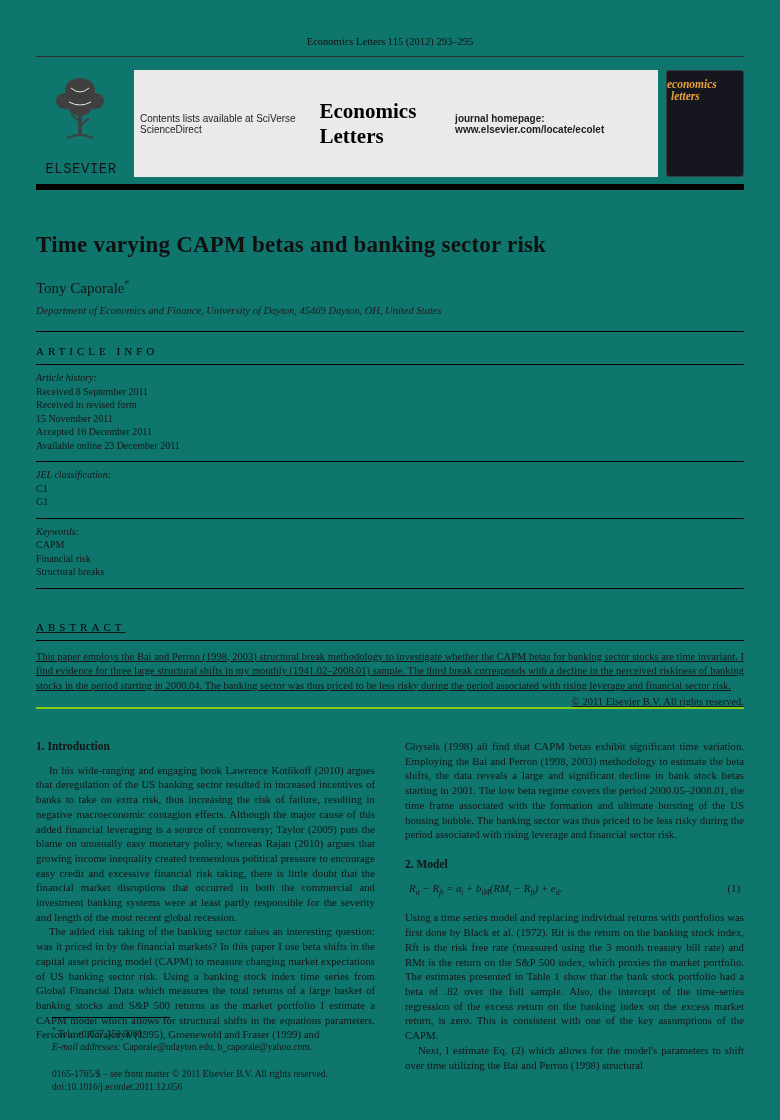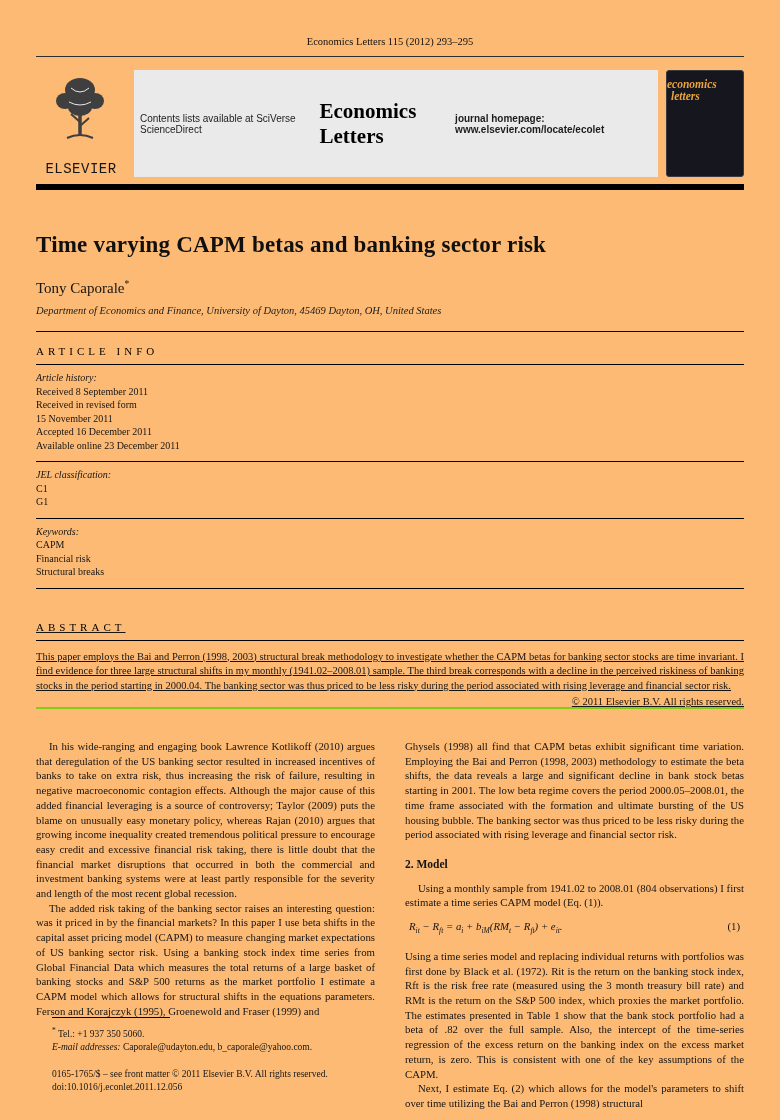--- a/index.html
+++ b/index.html
@@ -1,19 +1,19 @@
 <!DOCTYPE html>
 <html><head>
 <meta charset="utf-8">
 <style>
   * { margin:0; padding:0; box-sizing:border-box; }
   html,body { background:#ffffff; }
   .page {
     position:relative; width:780px; height:1120px; margin:0 auto;
-    background:#fdba74; color:#151515; overflow:hidden;
+    background:#0f766e; color:#151515; overflow:hidden;
     font-family:"Liberation Serif", serif;
   }
   .content { padding:0 36px; }
 
   
   .citation { padding-top:36px; text-align:center; font-size:10.5px; color:#111; }
   .rule { border-top:1px solid #2e2e2e; margin-top:9px; }
   .header { margin-top:13px; display:flex; align-items:stretch; height:107px; }
   .logo-block { width:90px; flex:0 0 auto; display:flex; flex-direction:column;
     align-items:center; justify-content:space-between; padding:2px 0 0 0; }
@@ -148,28 +148,28 @@
 
       <div class="abs-col">
         <div class="col-heading">ABSTRACT</div>
         <p class="abs-text">This paper employs the Bai and Perron (1998, 2003) structural break methodology to investigate whether the CAPM betas for banking sector stocks are time invariant. I find evidence for three large structural shifts in my monthly (1941.02–2008.01) sample. The third break corresponds with a decline in the perceived riskiness of banking stocks in the period starting in 2000.04. The banking sector was thus priced to be less risky during the period associated with rising leverage and financial sector risk.</p>
         <div class="copyright">© 2011 Elsevier B.V. All rights reserved.</div>
       </div>
     </div>
 
     <div class="body-cols">
       <div class="col">
+        <div class="sec-heading">1. Introduction</div>
         <p class="indent">In his wide-ranging and engaging book Lawrence Kotlikoff (2010) argues that deregulation of the US banking sector resulted in increased incentives of banks to take on extra risk, thus increasing the risk of failure, resulting in negative macroeconomic contagion effects. Although the major cause of this added financial leveraging is a source of controversy; Taylor (2009) puts the blame on unusually easy monetary policy, whereas Rajan (2010) argues that growing income inequality created tremendous political pressure to encourage easy credit and excessive financial risk taking, there is little doubt that the financial market disruptions that occurred in both the commercial and investment banking systems were at least partly responsible for the severity and length of the most recent global recession.</p>
         <p class="indent">The added risk taking of the banking sector raises an interesting question: was it priced in by the financial markets? In this paper I use beta shifts in the capital asset pricing model (CAPM) to measure changing market expectations of US banking sector risk. Using a banking stock index time series from Global Financial Data which measures the total returns of a large basket of banking stocks and S&amp;P 500 returns as the market portfolio I estimate a CAPM model which allows for structural shifts in the equations parameters. Ferson and Korajczyk (1995), Groenewold and Fraser (1999) and</p>
       </div>
 
       <div class="col">
         <p>Ghysels (1998) all find that CAPM betas exhibit significant time variation. Employing the Bai and Perron (1998, 2003) methodology to estimate the beta shifts, the data reveals a large and significant decline in bank stock betas starting in 2001. The low beta regime covers the period 2000.05–2008.01, the time frame associated with the formation and ultimate bursting of the US housing bubble. The banking sector was thus priced to be less risky during the period associated with rising leverage and financial sector risk.</p>
         <div class="sec-heading sec2">2. Model</div>
-        <p class="indent">Using a monthly sample from 1941.02 to 2008.01 (804 observations) I first estimate a time series CAPM model (Eq. (1)).</p>
         <div class="eq-row">
           <span><span class="eq-it">R</span><sub>it</sub><span class="eq-it"> − R</span><sub>ft</sub><span class="eq-it"> = a</span><sub>i</sub><span class="eq-it"> + b</span><sub>iM</sub><span class="eq-it">(RM</span><sub>t</sub><span class="eq-it"> − R</span><sub>ft</sub><span class="eq-it">) + e</span><sub>it</sub><span class="eq-it">.</span></span>
           <span class="eq-num">(1)</span>
         </div>
         <p>Using a time series model and replacing individual returns with portfolios was first done by Black et al. (1972). Rit is the return on the banking stock index, Rft is the risk free rate (measured using the 3 month treasury bill rate) and RMt is the return on the S&amp;P 500 index, which proxies the market portfolio. The estimates presented in Table 1 show that the bank stock portfolio had a beta of .82 over the full sample. Also, the intercept of the time-series regression of the excess return on the banking index on the excess market return, is zero. This is consistent with one of the key assumptions of the CAPM.</p>
         <p class="indent">Next, I estimate Eq. (2) which allows for the model's parameters to shift over time utilizing the Bai and Perron (1998) structural</p>
       </div>
     </div>
 
   </div>

